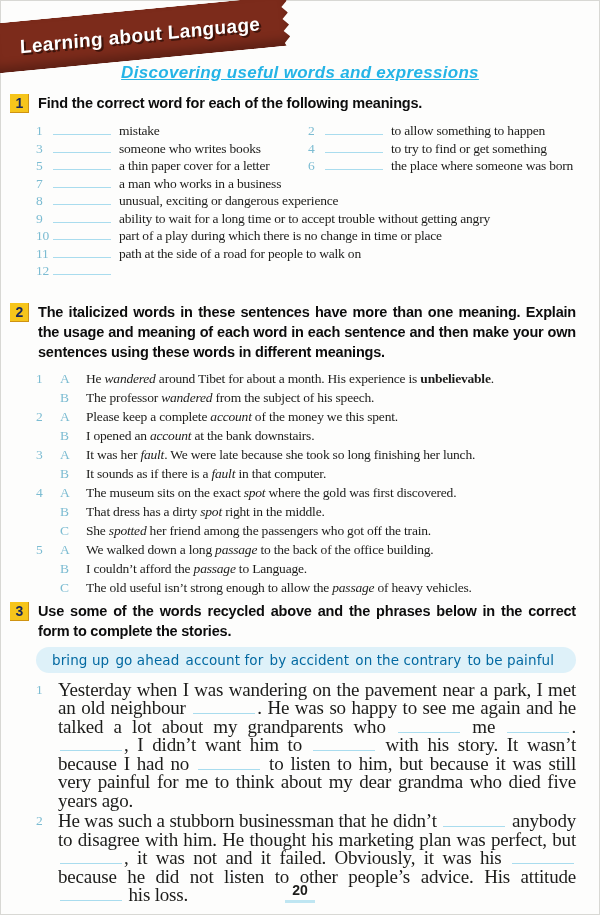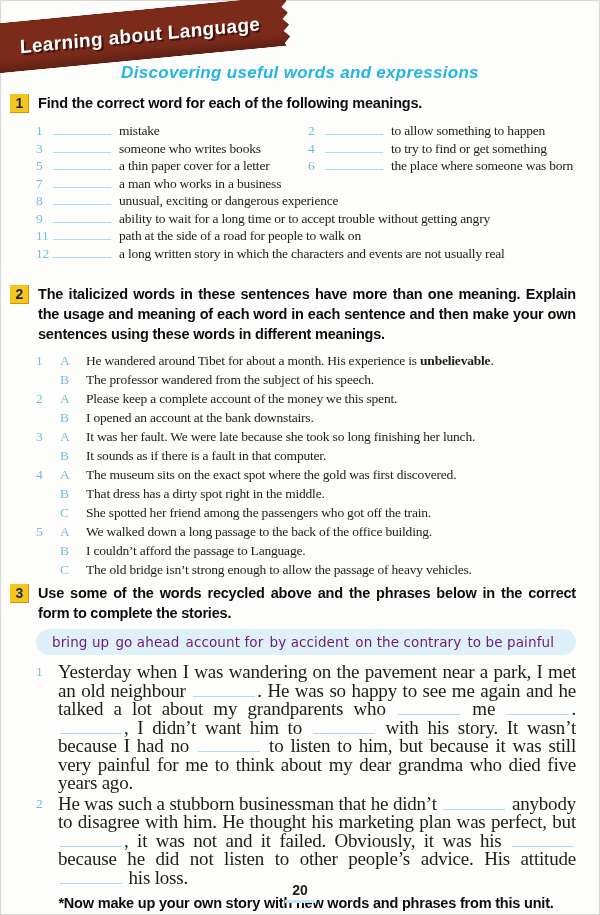--- a/index.html
+++ b/index.html
@@ -11,21 +11,21 @@
   .ribbon{position:absolute;top:24px;left:-8px;width:298px;height:50px;background:#7c2b1b;
           transform:rotate(-5.5deg);transform-origin:left center;
           display:flex;align-items:center;justify-content:center;
           clip-path:polygon(1.5% 0%,98.5% 0%,100% 10%,98% 22%,100% 34%,98% 46%,100% 58%,98% 70%,100% 82%,98% 94%,98.5% 100%,1.5% 100%,0% 90%,2% 78%,0% 66%,2% 54%,0% 42%,2% 30%,0% 18%,2% 6%);
           box-shadow:inset 0 -6px 10px rgba(0,0,0,.25);}
   .ribbon span{color:#fff;font:bold 19px/1 "Liberation Sans",sans-serif;letter-spacing:.4px;
           text-shadow:2px 2px 0 rgba(20,5,2,.6);transform:skewX(-3deg);}
 
   
   .subtitle{padding-top:62px;text-align:center;
-          font:bold italic 17px/21px "Liberation Sans",sans-serif;color:#25b4e6;letter-spacing:.3px;}
+          font:bold italic 17px/21px "Liberation Sans",sans-serif;color:#25b4e6;letter-spacing:.3px;text-decoration:underline;}
 
   
   .sec{display:flex;gap:9px;margin:10px 24px 0 10px;align-items:flex-start;}
   .badge{width:19px;height:19px;flex:none;background:#f6c51b;box-shadow:inset -1px -1px 0 #cf9312;
          color:#17265a;font:bold 14px/19px "Liberation Sans",sans-serif;text-align:center;margin-top:1px;}
   .prompt{flex:1;font:bold 14.5px/20px "Liberation Sans",sans-serif;color:#0d0d0d;
           letter-spacing:-0.2px;text-align:justify;}
 
   
   .ex1-cols{margin:9px 24px 0 36px;display:grid;grid-template-columns:272px 1fr;}
@@ -34,27 +34,27 @@
   .marker{width:17px;flex:none;color:#7cbcd2;}
   .blank{display:inline-block;width:58px;height:9px;border-bottom:1.6px solid #a9dcee;flex:none;margin-right:8px;}
   .def{white-space:nowrap;}
 
   
   .ex2-list{margin:7px 24px 0 36px;}
   .ex2-row{display:flex;font-size:13.5px;line-height:19px;letter-spacing:-0.2px;}
   .ex2-row .num{width:24px;flex:none;color:#7cbcd2;}
   .letter{width:26px;flex:none;color:#7cbcd2;}
   .sent{flex:1;white-space:nowrap;}
-  .it{}
+  .it{font-style:italic;}
   .bd{font-weight:bold;}
 
   
   .phrase-bank{margin:6px 24px 0 36px;height:26px;background:#def1f9;border-radius:14px;
           display:flex;align-items:center;justify-content:space-between;padding:0 22px 0 16px;}
-  .phrase{font:13.5px "DejaVu Sans",sans-serif;color:#701a75;letter-spacing:.1px;white-space:nowrap;}
+  .phrase{font:13.5px "DejaVu Sans",sans-serif;color:#0369a1;letter-spacing:.1px;white-space:nowrap;}
   .stories{margin:8px 24px 0 36px;}
   .story{display:flex;margin-bottom:2px;}
   .story .num{width:22px;flex:none;color:#7cbcd2;font-size:13.5px;line-height:18.5px;}
   .story-text{flex:1;font-size:19px;line-height:18.5px;letter-spacing:-0.2px;text-align:justify;}
   .story-text .blank{width:62px;margin:0 2px;}
 
   
   .footnote{margin:6px 24px 0 36px;font:bold 14.5px/20px "Liberation Sans",sans-serif;color:#0d0d0d;letter-spacing:-0.2px;text-align:center;}
   .pagenum{position:absolute;bottom:12px;left:0;right:0;text-align:center;}
   .pagenum .n{font:bold 14px/16px "Liberation Sans",sans-serif;color:#1c1c1a;margin-top:14px;}
@@ -117,28 +117,32 @@
         <span class="marker">8</span>
         <span class="blank"></span>
         <span class="def">unusual, exciting or dangerous experience</span>
       </div>
       <div class="ex1-item">
         <span class="marker">9</span>
         <span class="blank"></span>
         <span class="def">ability to wait for a long time or to accept trouble without getting angry</span>
       </div>
       <div class="ex1-item">
+        <span class="marker">10</span>
+        <span class="blank"></span>
+        <span class="def">part of a play during which there is no change in time or place</span>
+      </div>
+      <div class="ex1-item">
         <span class="marker">11</span>
         <span class="blank"></span>
         <span class="def">path at the side of a road for people to walk on</span>
       </div>
       <div class="ex1-item">
         <span class="marker">12</span>
         <span class="blank"></span>
-        <span class="def">a long written story in which the characters and events are not usually real</span>
       </div>
     </div>
 
   <div class="sec" style="margin-top:22px">
     <span class="badge">2</span>
     <span class="prompt">The italicized words in these sentences have more than one meaning. Explain the usage and meaning of each word in each sentence and then make your own sentences using these words in different meanings.</span>
   </div>
   <div class="ex2-list">
       <div class="ex2-row">
         <span class="num">1</span>
@@ -191,21 +195,21 @@
         <span class="sent"><span>We walked down a long </span><span class="it">passage</span><span> to the back of the office building.</span></span>
       </div>
       <div class="ex2-row">
         <span class="num"></span>
         <span class="letter">B</span>
         <span class="sent"><span>I couldn’t afford the </span><span class="it">passage</span><span> to Language.</span></span>
       </div>
       <div class="ex2-row">
         <span class="num"></span>
         <span class="letter">C</span>
-        <span class="sent"><span>The old bridge isn’t strong enough to allow the </span><span class="it">passage</span><span> of heavy vehicles.</span></span>
+        <span class="sent"><span>The old useful isn’t strong enough to allow the </span><span class="it">passage</span><span> of heavy vehicles.</span></span>
       </div>
     </div>
 
   <div class="sec" style="margin-top:4px">
     <span class="badge">3</span>
     <span class="prompt">Use some of the words recycled above and the phrases below in the correct form to complete the stories.</span>
   </div>
   <div class="phrase-bank">
       <span class="phrase">bring up</span>
       <span class="phrase">go ahead</span>

